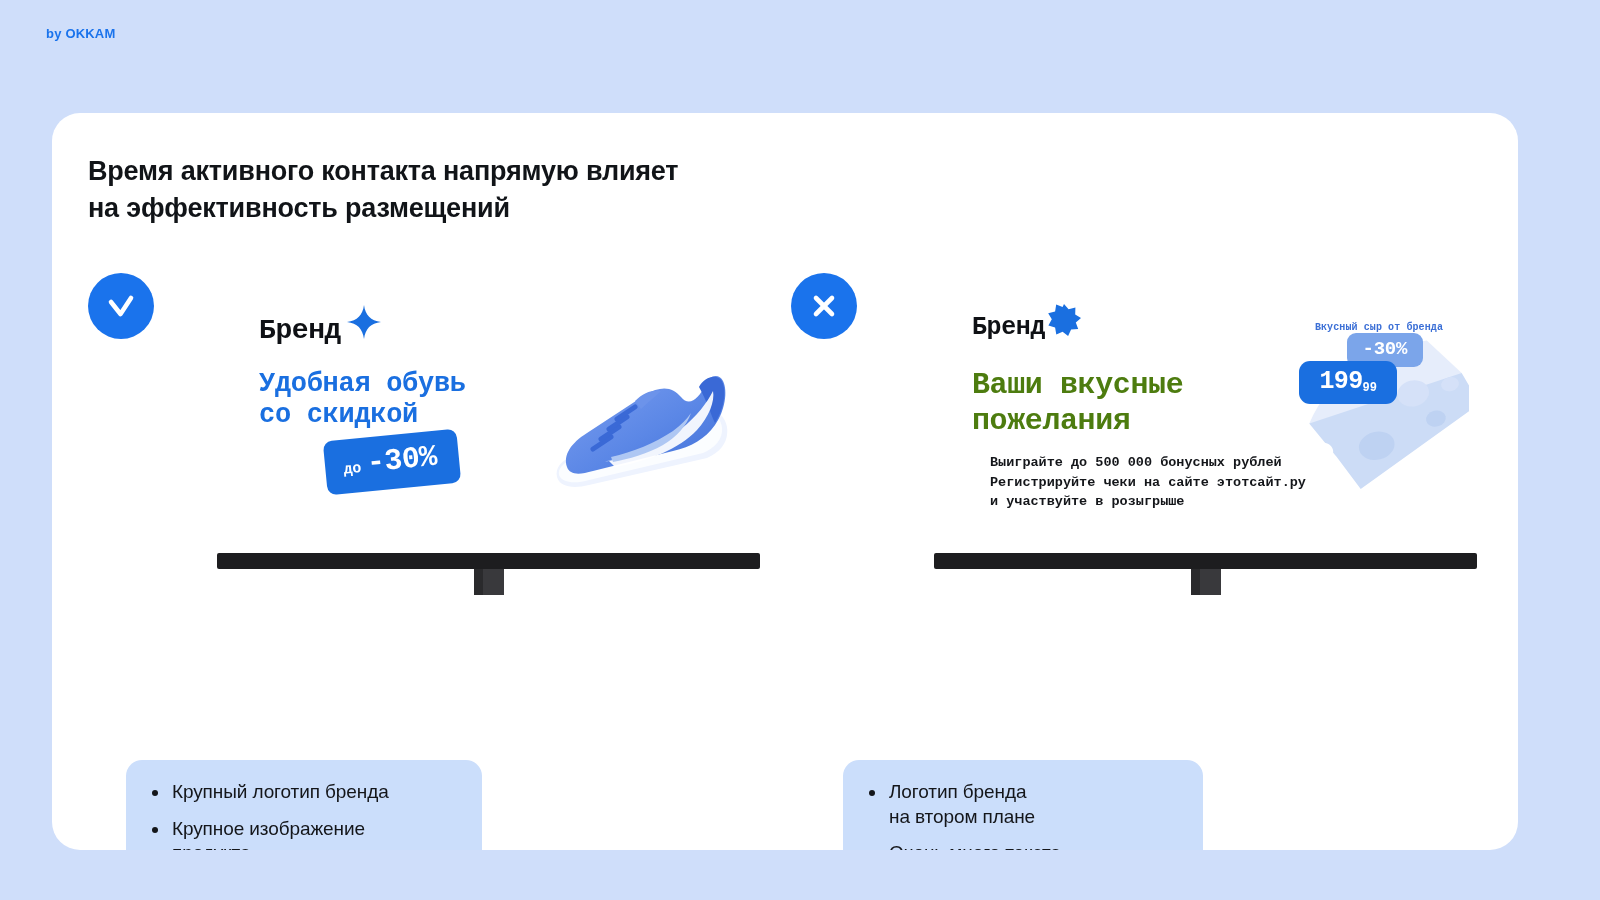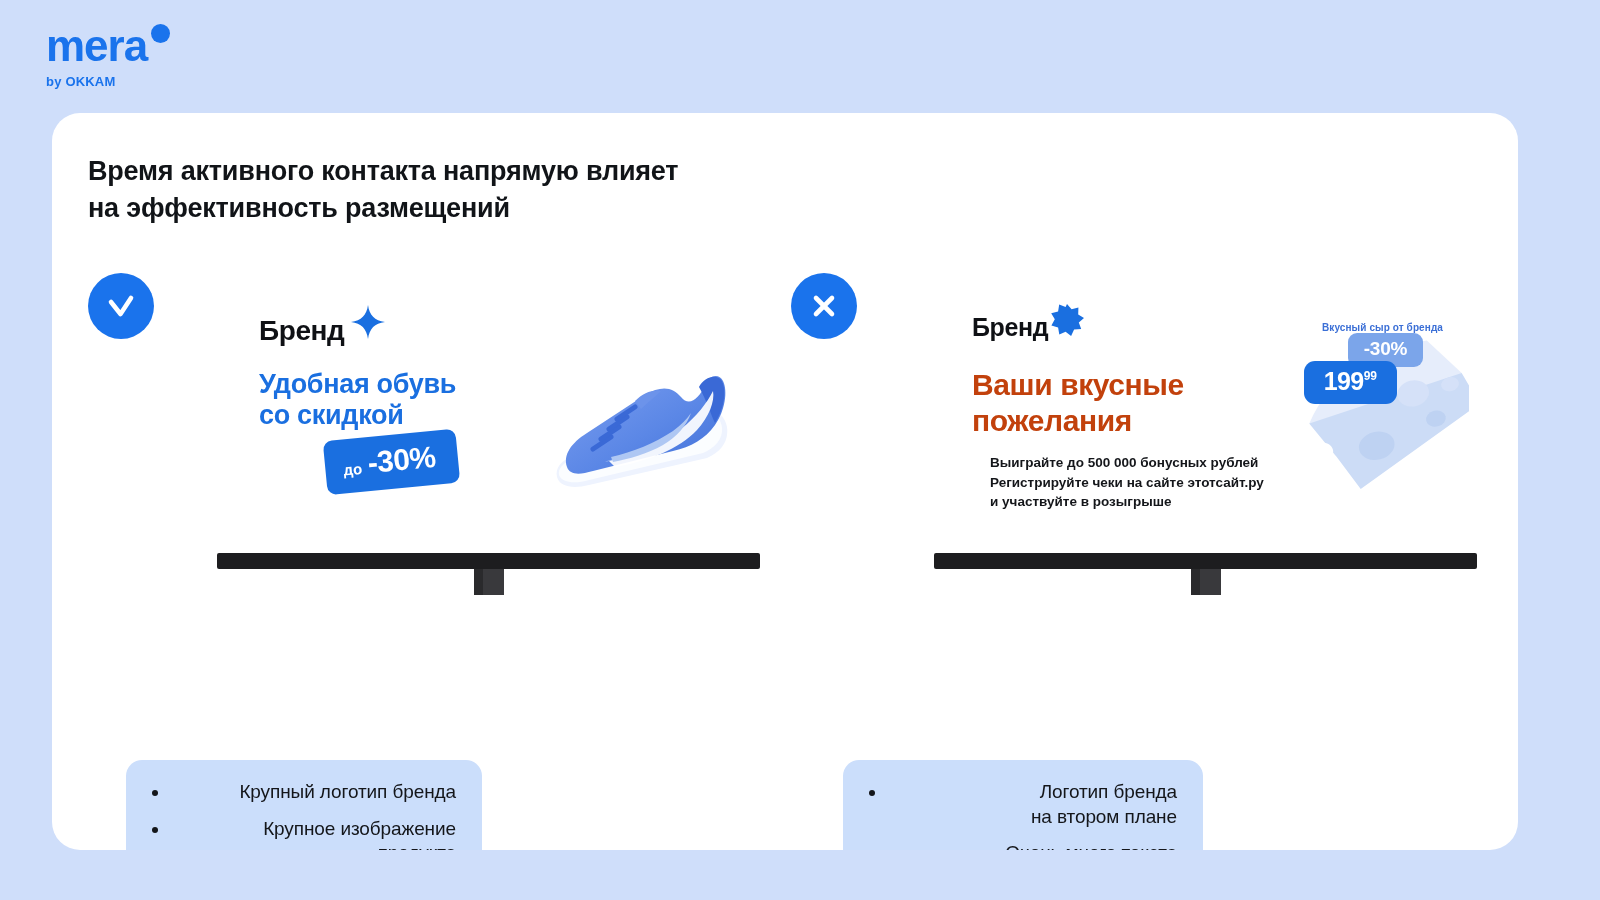--- a/index.html
+++ b/index.html
@@ -50,21 +50,21 @@
   }
   .status-badge svg{ display:block; }
 
   
   .billboard{ position:absolute; top:22px; }
   #bb-good{ left:137px; width:527px; }
   #bb-bad { left:151px; width:527px; }
 
   .bb-frame{
     background:#2c2c2e; border-radius:9px; padding:0;
-    position:relative; z-index:2;
+    position:relative; z-index:2;font-family:Liberation Mono, monospace;
   }
   .bb-screen{
     background:#ffffff; width:100%; height:258px;
     position:relative; overflow:hidden;
   }
   .bb-base{
     height:16px; background:#1d1d1f; border-radius:2px;
     margin-left:-8px; margin-right:-8px; position:relative; z-index:2;
   }
   .bb-post{
@@ -100,72 +100,68 @@
   #good-badge .big  { font-size:30px; font-weight:bold; letter-spacing:-.5px; }
   #shoe{ position:absolute; right:18px; top:62px; }
 
   
   #bad-brand{ left:30px; top:18px; }
   #bad-brand .brandword{ font-size:25px; letter-spacing:-.4px; }
   #bad-brand .burst{ margin-left:2px; margin-top:-10px; }
 
   #bad-head{
     position:absolute; left:30px; top:72px; width:300px;
-    font-size:30px; font-weight:bold; color:#c2410c; line-height:1.2;
+    font-size:30px; font-weight:bold; color:#4d7c0f; line-height:1.2;
     letter-spacing:-.4px; white-space:pre-line;
   }
   #bad-body{
     position:absolute; left:48px; top:158px; width:330px;
     font-size:13.5px; font-weight:bold; color:#14161a; line-height:1.45;
     white-space:pre-line;
   }
   #bad-caption{
     position:absolute; right:26px; top:27px;
     font-size:10px; font-weight:bold; color:#3b6fd6; letter-spacing:.1px;
   }
   #bad-disc{
     position:absolute; right:46px; top:38px;
     background:#7ba5ea; color:#fff; border-radius:9px;
     padding:5px 16px 7px; font-size:19px; font-weight:bold; letter-spacing:-.3px;
   }
   #bad-price{
     position:absolute; right:72px; top:66px;
     background:#1a6fe0; color:#fff; border-radius:11px;
-    padding:8px 20px 10px; display:flex; align-items:flex-start;
+    padding:8px 20px 10px; display:flex; align-items:flex-end;
   }
   #bad-price .int{ font-size:25px; font-weight:bold; letter-spacing:-.6px; line-height:1; }
   #bad-price .cents{ font-size:12px; font-weight:bold; line-height:1; margin-top:1px; }
   #cheese{ position:absolute; right:-16px; top:36px; }
 
   
   .notebox{
     position:absolute; background:#cbdefb; border-radius:16px;
-    padding:20px 26px 22px 22px; z-index:3;text-align:right;
+    padding:20px 26px 22px 22px; z-index:3;
   }
   #note-good{ left:38px; top:487px; width:356px; }
   #note-bad { left:52px; top:487px; width:360px; }
   .notebox ul{ list-style:none; }
   .notebox li{
     font-size:19px; color:#14161a; line-height:1.3; letter-spacing:-.1px;
     position:relative; padding-left:24px; margin-bottom:12px; white-space:pre-line;
   }
   .notebox li:last-child{ margin-bottom:0; }
   .notebox li::before{
     content:""; position:absolute; left:4px; top:10px;
     width:6px; height:6px; border-radius:50%; background:#14161a;
   }
 </style>
 </head>
 <body>
 
 <div id="logo">
-  <div class="wordmark">
-    <span>mera</span>
-    <span class="dot"></span>
-  </div>
   <div class="byline">by OKKAM</div>
 </div>
 
 <div id="card">
 
   <h1 id="page-title">Время активного контакта напрямую влияет
 на эффективность размещений</h1>
 
   <div class="panel" id="panel-good">
 

